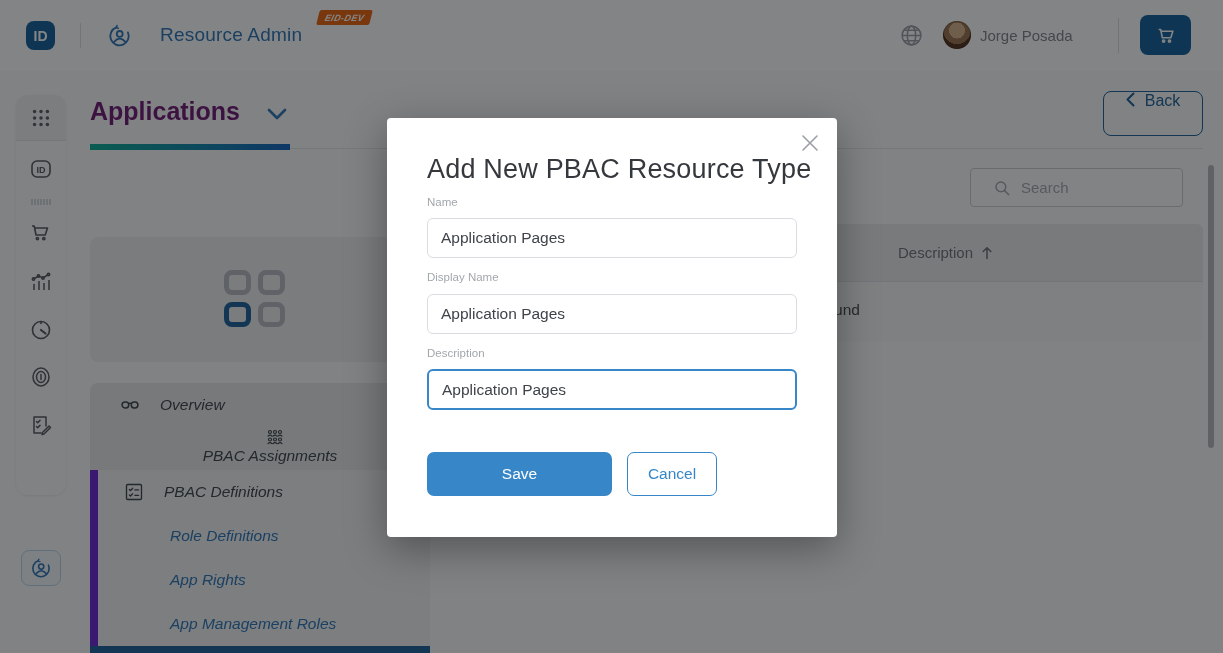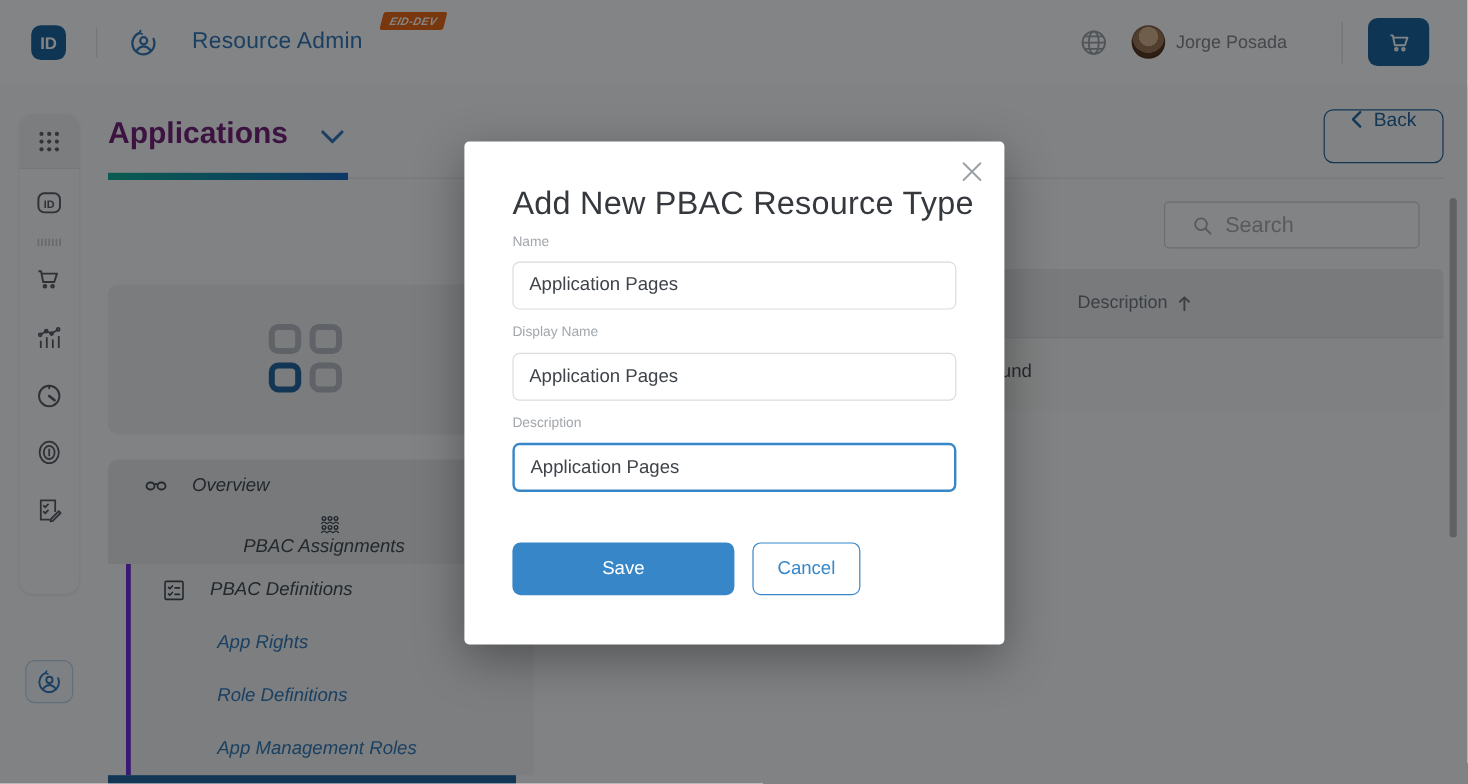--- a/index.html
+++ b/index.html
@@ -48,34 +48,34 @@
   .appname-card { position:absolute; left:90px; top:170px; width:340px; height:47px; background:#eef0f1; border-radius:8px;
                   display:flex; align-items:center; justify-content:center; font-size:19px; font-weight:700; color:#3c444c; z-index:2; }
   .logo-card { position:absolute; left:90px; top:237px; width:340px; height:125px; background:#eceef0; border-radius:8px; z-index:2; }
   .sq-grid { position:absolute; left:134px; top:33px; width:60px; height:58px; display:grid;
              grid-template-columns:27px 27px; grid-template-rows:25px 25px; gap:7px; }
   .sq { border:5px solid #b6bcc2; border-radius:8px; }
   .sq.blue { border-color:#1d629a; }
 
   .menu-top { position:absolute; left:90px; top:383px; width:340px; height:87px; background:#e7e9eb; border-radius:8px 8px 0 0; z-index:2; }
   .menu-group { position:absolute; left:90px; top:470px; width:340px; height:176px; background:#f1f3f4;
-                border-left:4px solid #6d28d9; z-index:2;margin-left:15px; }
+                border-left:8px solid #6d28d9; z-index:2; }
   .menu-bottom-bar { position:absolute; left:90px; top:646px; width:340px; height:7px; background:#1d629a; z-index:2; }
   .menu-row { height:44px; display:flex; align-items:center; cursor:pointer; }
   .menu-row .mi { width:20px; height:20px; margin-left:30px; color:#3e464d; flex:0 0 auto; }
   .menu-group .menu-row .mi { margin-left:26px; }
   .menu-row .ml { margin-left:20px; font-size:15.5px; font-weight:500; color:#3e464d;font-style:italic; }
   .menu-row.sub .ml { margin-left:72px; color:#2e76b8; }
   .menu-top .menu-row:first-child { height:44px; } .menu-top .menu-row:last-child { height:43px;flex-direction:column; }
 
   
   .search-box { position:absolute; left:970px; top:168px; width:213px; height:39px; border:1px solid #ccd0d4; border-radius:4px;
                 background:#fdfdfe; display:flex; align-items:center; z-index:2; }
   .search-box .sic { width:18px; height:18px; margin-left:22px; color:#a5aaaf; }
-  .search-input { border:none; outline:none; background:transparent; font-size:18px; margin-left:10px; width:150px;
+  .search-input { border:none; outline:none; background:transparent; font-size:15px; margin-left:10px; width:150px;
                   color:#4a5056; font-family:inherit; }
   .search-input::placeholder { color:#a5aaaf; }
   .table-card { position:absolute; left:455px; top:224px; width:748px; height:118px; border-radius:6px; z-index:2; overflow:hidden; }
   .table-head { height:58px; background:#e9ebed; border-bottom:1px solid #dcdfe2; position:relative; }
   .th-desc { position:absolute; left:443px; top:20px; font-size:15px; color:#70767c; display:flex; align-items:center; gap:8px; }
   .table-row { height:60px; background:#f5f6f7; position:relative; }
   .empty-msg { position:absolute; left:292px; top:19px; font-size:15.5px; color:#474c51; }
   .scroll-thumb { position:absolute; left:1208px; top:165px; width:6px; height:283px; background:#b7babd; border-radius:3px; z-index:2; }
 
   
@@ -285,24 +285,24 @@
       <span class="mi">
         <svg viewBox="0 0 24 24" fill="none" stroke="currentColor" stroke-width="1.6" stroke-linecap="round" stroke-linejoin="round">
           <rect x="3" y="3" width="18" height="18" rx="1.5"></rect>
           <path d="M6.5 9 l1.4 1.4 L10.4 7.5 M13 9.5 h4.5"></path>
           <path d="M6.5 15.5 l1.4 1.4 L10.4 14 M13 16 h4.5"></path>
         </svg>
       </span>
       <span class="ml">PBAC Definitions</span>
     </div>
     <div class="menu-row sub">
+      <span class="ml">Role Definitions</span>
+    </div>
+    <div class="menu-row sub">
       <span class="ml">App Rights</span>
-    </div>
-    <div class="menu-row sub">
-      <span class="ml">Role Definitions</span>
     </div>
     <div class="menu-row sub">
       <span class="ml">App Management Roles</span>
     </div>
   </div>
   <div class="menu-bottom-bar"></div>
 
   <div class="search-box">
     <span class="sic">
       <svg viewBox="0 0 24 24" fill="none" stroke="currentColor" stroke-width="2" stroke-linecap="round">

